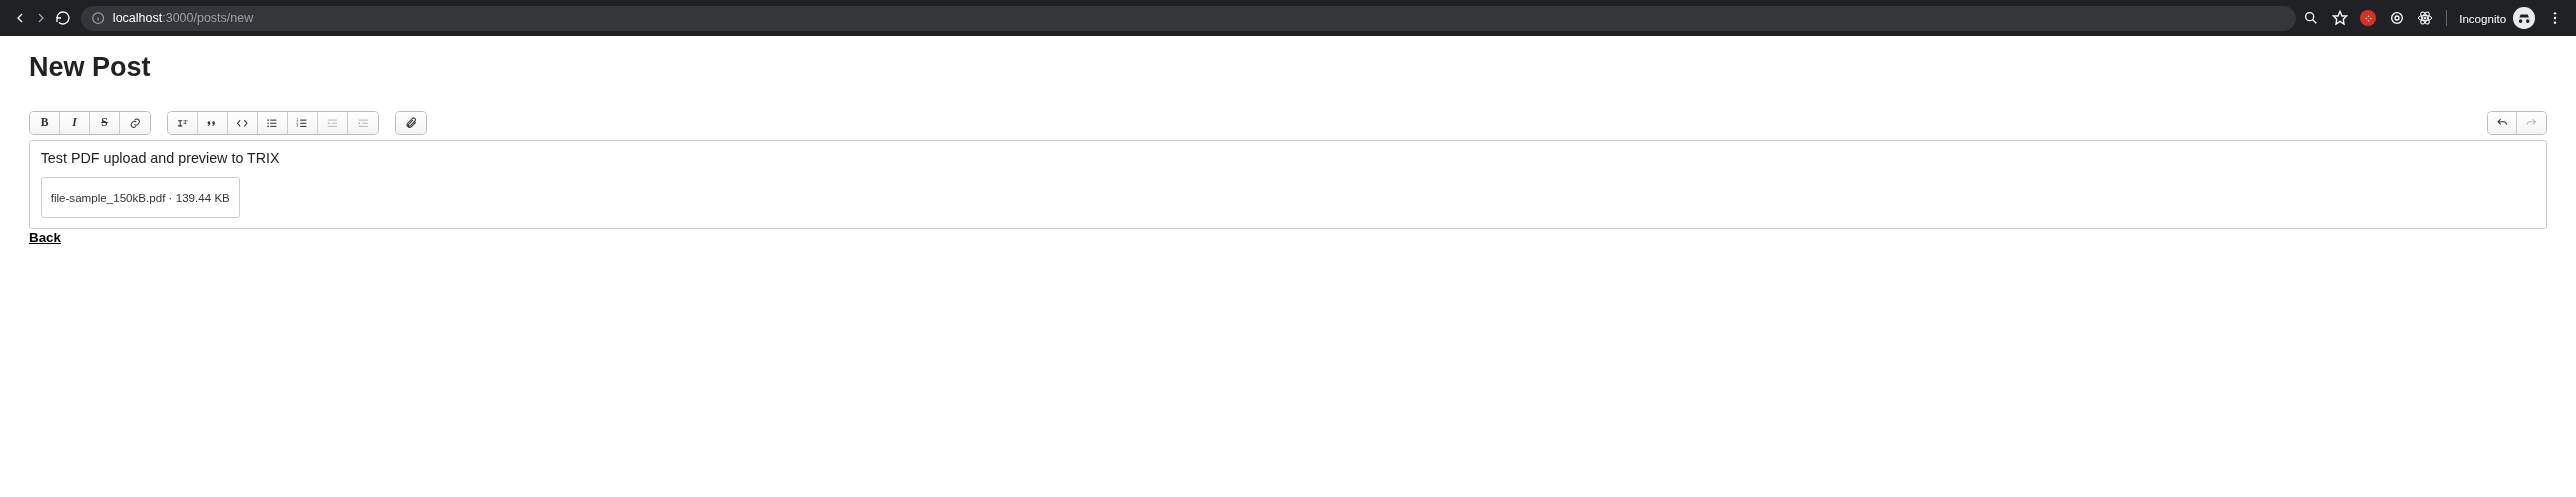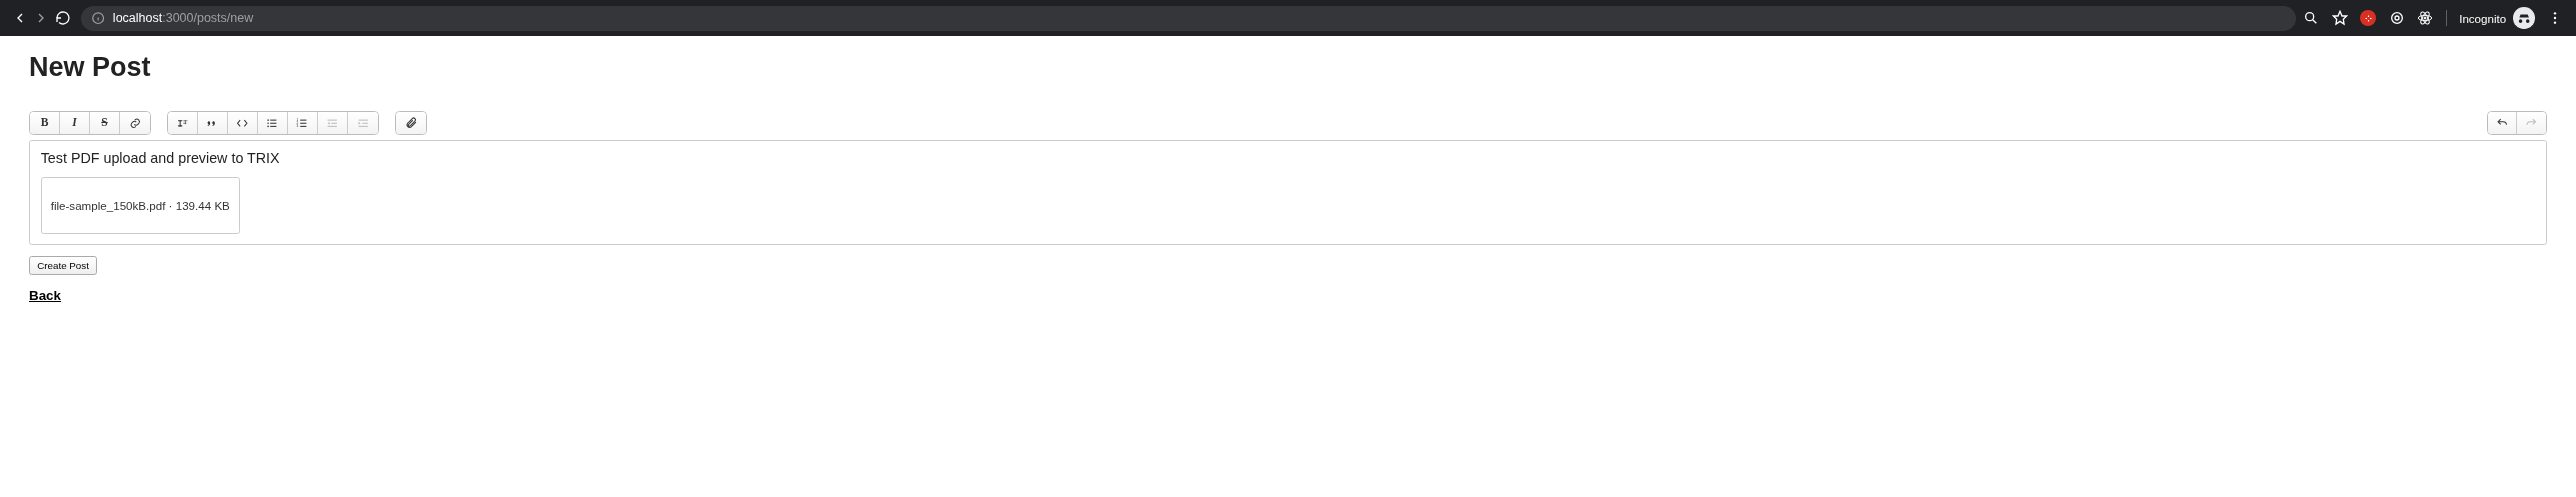--- a/index.html
+++ b/index.html
@@ -165,21 +165,21 @@
       font-size: 14.3px;
       font-weight: 400;
       color: #222;
       margin-bottom: 10.7px;
     }
     .attachment {
       display: inline-flex;
       align-items: center;
       border: 0.9px solid #ccc;
       border-radius: 2.7px;
-      padding: 21px 9px;
+      padding: 13px 9px;
       font-size: 11.6px;
       color: #333;
       background: #fff;
     }
 
     .submit-row { margin-top: 10.7px; margin-bottom: 12.5px; }
     .submit-btn {
       font-size: 9.8px;
       padding: 2.7px 7.2px;
       border: 0.9px solid #aaa;
@@ -382,19 +382,16 @@
   </div>
 
   
   <div class="trix-editor">
     <div class="editor-heading">Test PDF upload and preview to TRIX</div>
     <span class="attachment">
       <span>file-sample_150kB.pdf · 139.44 KB</span>
     </span>
   </div>
 
-  <div class="submit-row">
-    <button class="submit-btn">Create Post</button>
-  </div>
 
   <a class="back-link">Back</a>
 </div>
 
 
 </body></html>

